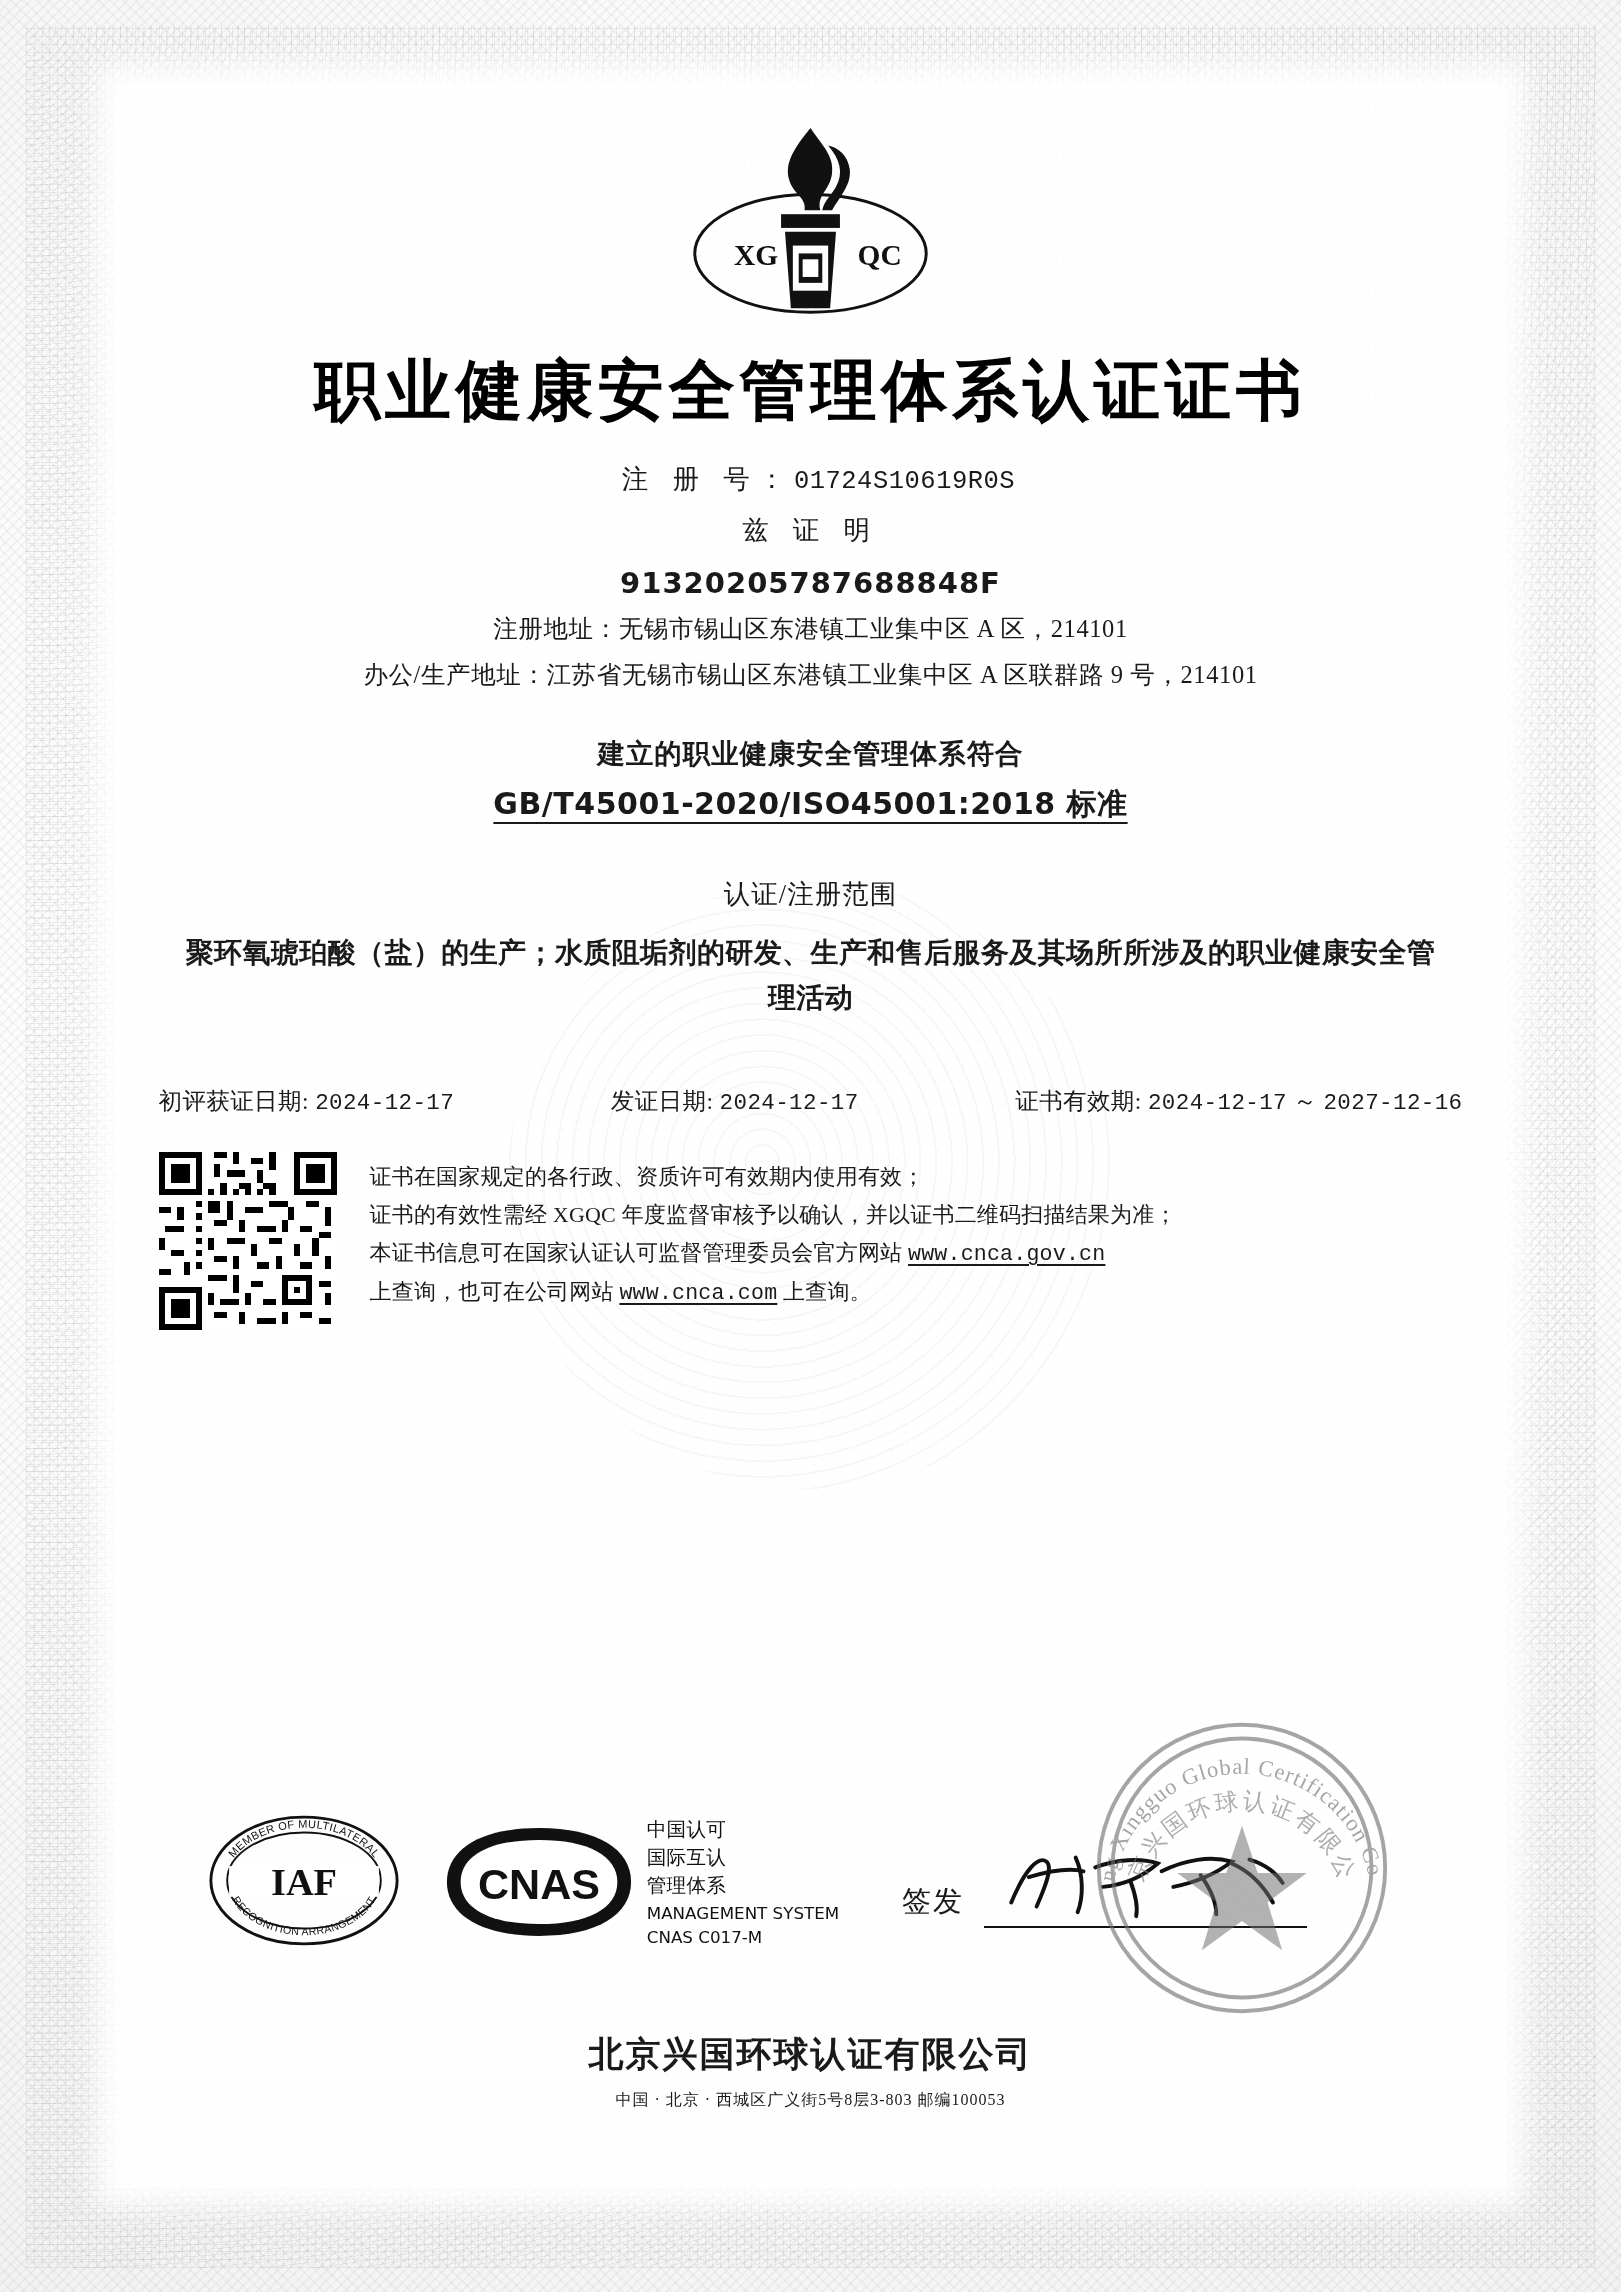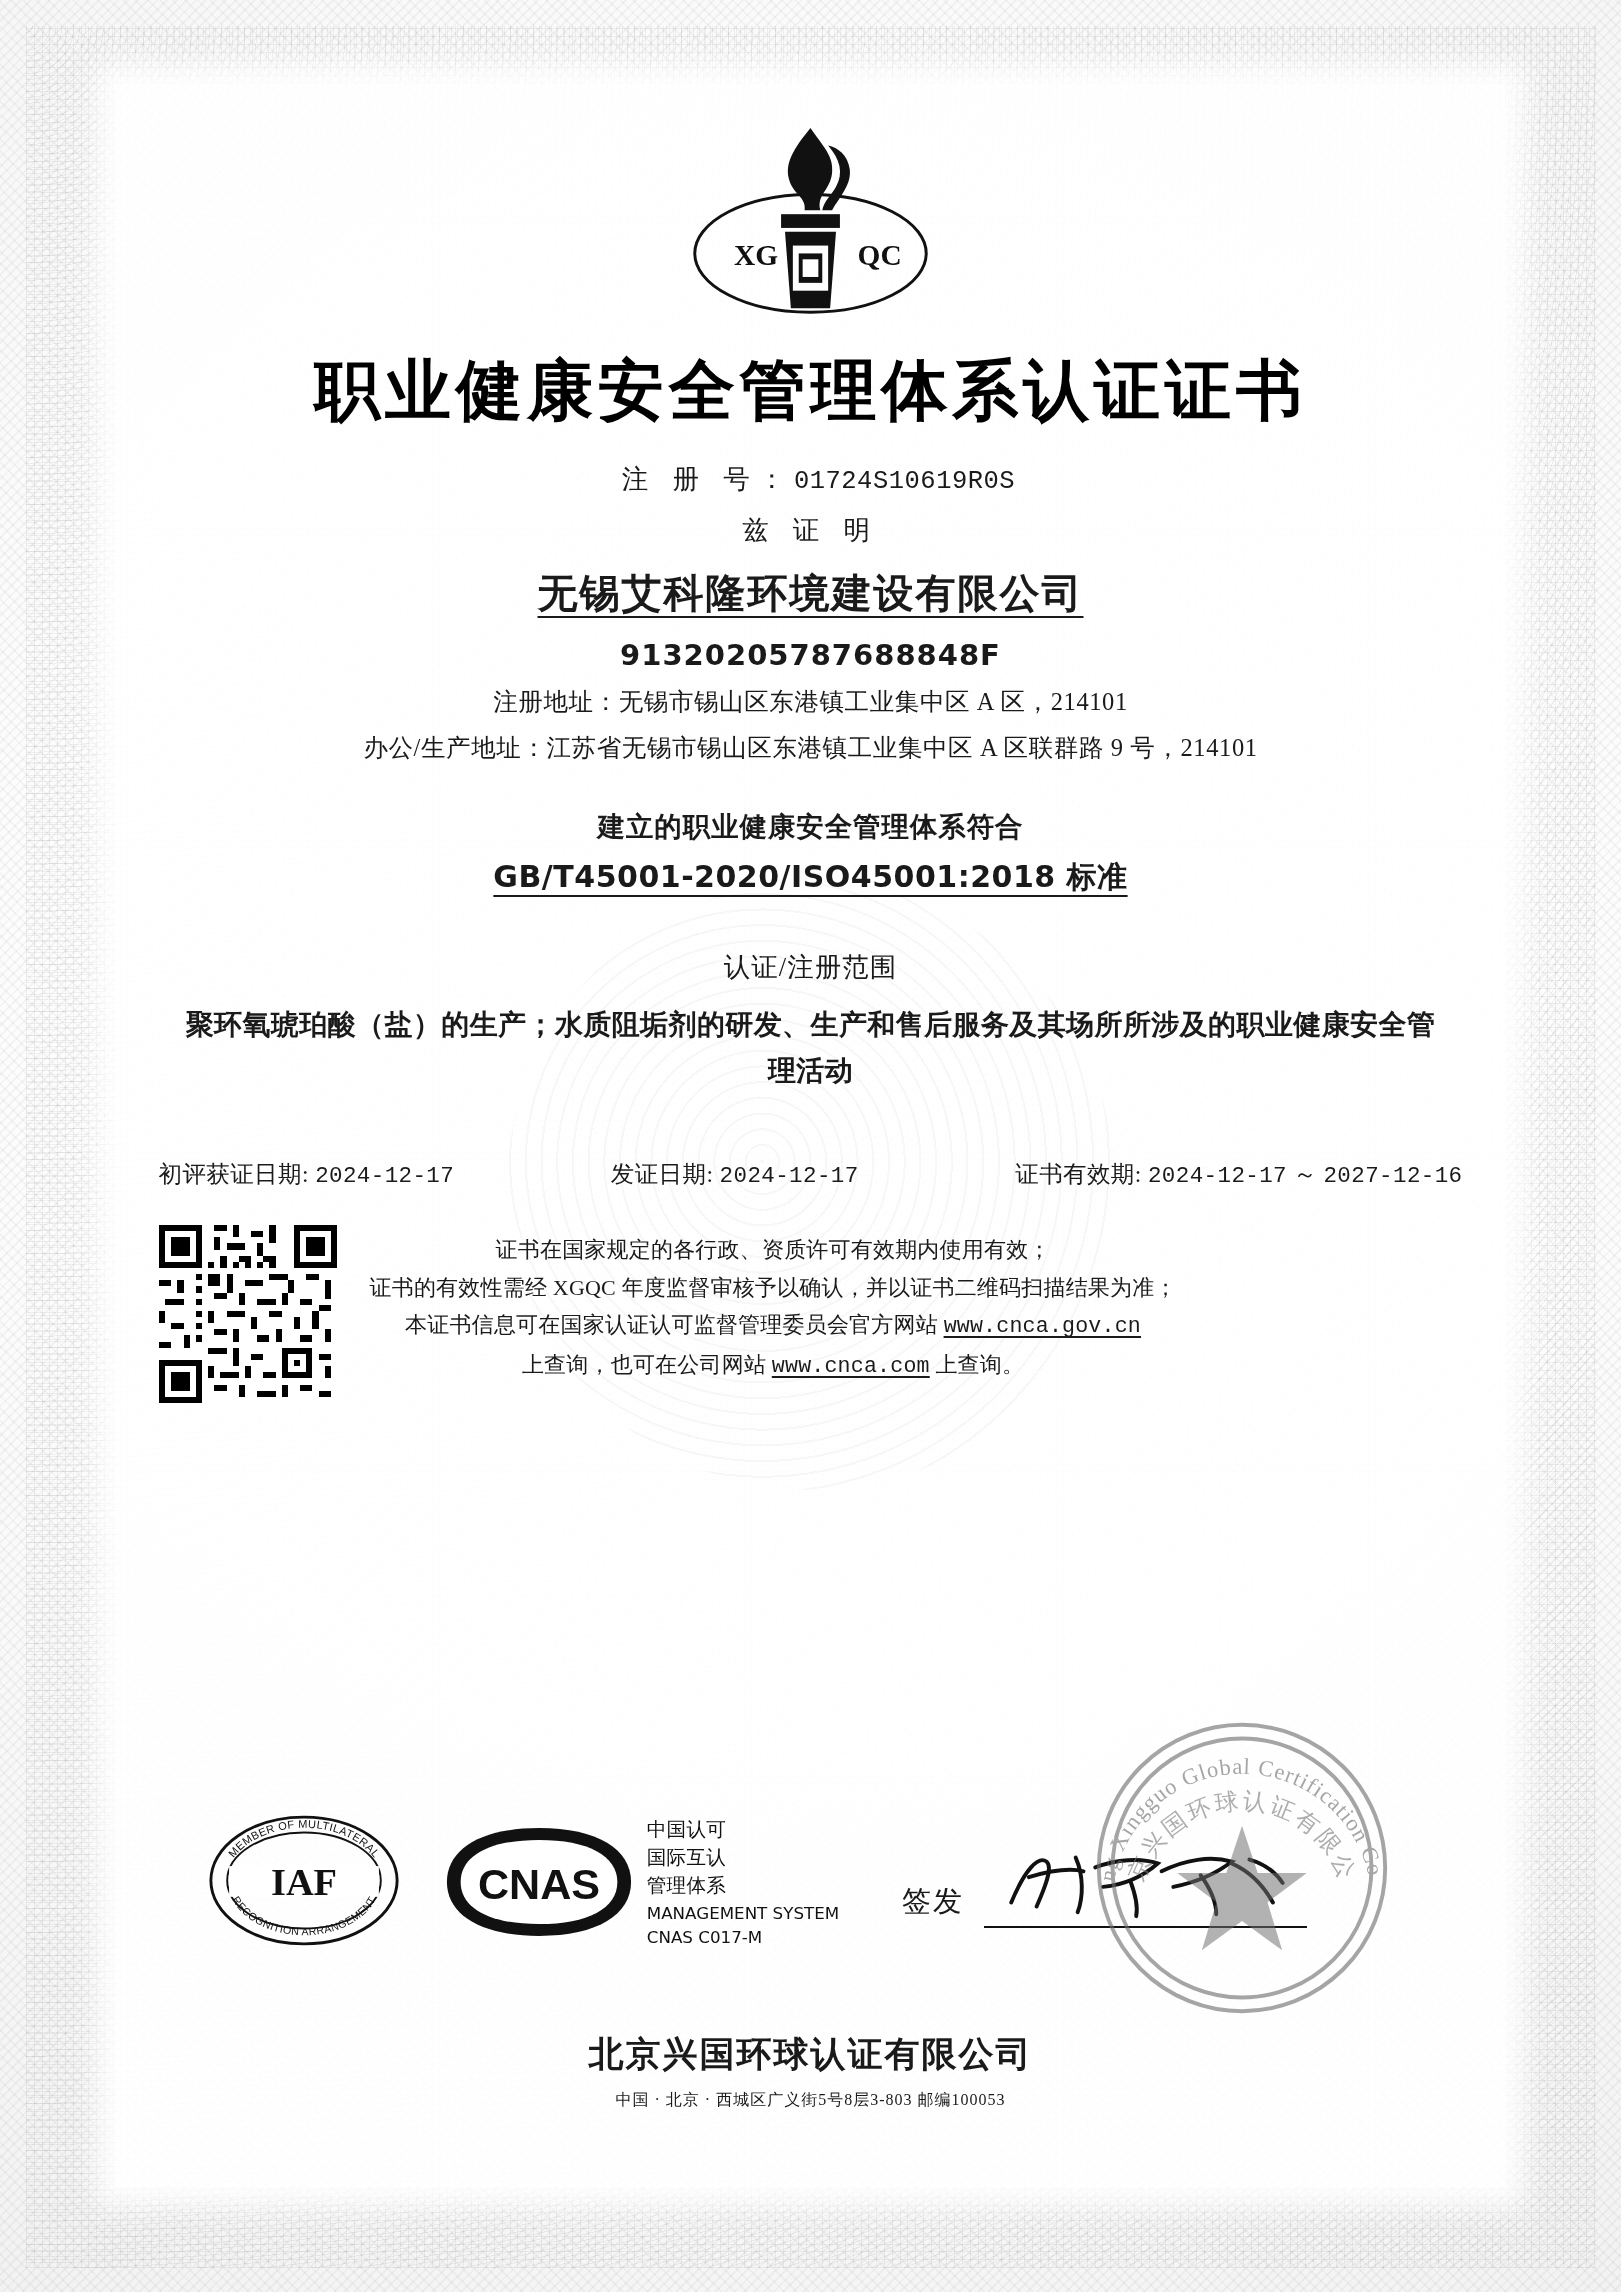--- a/index.html
+++ b/index.html
@@ -174,21 +174,21 @@
   .dates-row .mono { font-family: "Liberation Mono", monospace; font-size: 22.5px; }
 
   
   .qr-notes {
     margin-top: 35px;
     width: 1304px;
     margin-left: auto;
     margin-right: auto;
     display: flex;
     align-items: flex-start;
-    text-align: center;
+    text-align: left;
     gap: 33px;
   }
   .qr {
     width: 178px;
     height: 178px;
     flex: 0 0 178px;
     image-rendering: pixelated;
     background: #fff;
   }
   .notes {
@@ -312,21 +312,20 @@
   </div>
 
   <div class="cert-title">职业健康安全管理体系认证证书</div>
 
   <div class="reg-no">
     <span class="lbl">注 册 号：</span><span class="val">01724S10619R0S</span>
   </div>
 
   <div class="hereby">兹 证 明</div>
 
-  <div class="company-name">无锡艾科隆环境建设有限公司</div>
 
   <div class="credit-code">91320205787688848F</div>
 
   <div class="addr-line">注册地址：无锡市锡山区东港镇工业集中区 A 区，214101</div>
   <div class="addr-line">办公/生产地址：江苏省无锡市锡山区东港镇工业集中区 A 区联群路 9 号，214101</div>
 
   <div class="standard-block">
     <div class="standard-lead">建立的职业健康安全管理体系符合</div>
     <div class="standard-name">GB/T45001-2020/ISO45001:2018 标准</div>
   </div>

